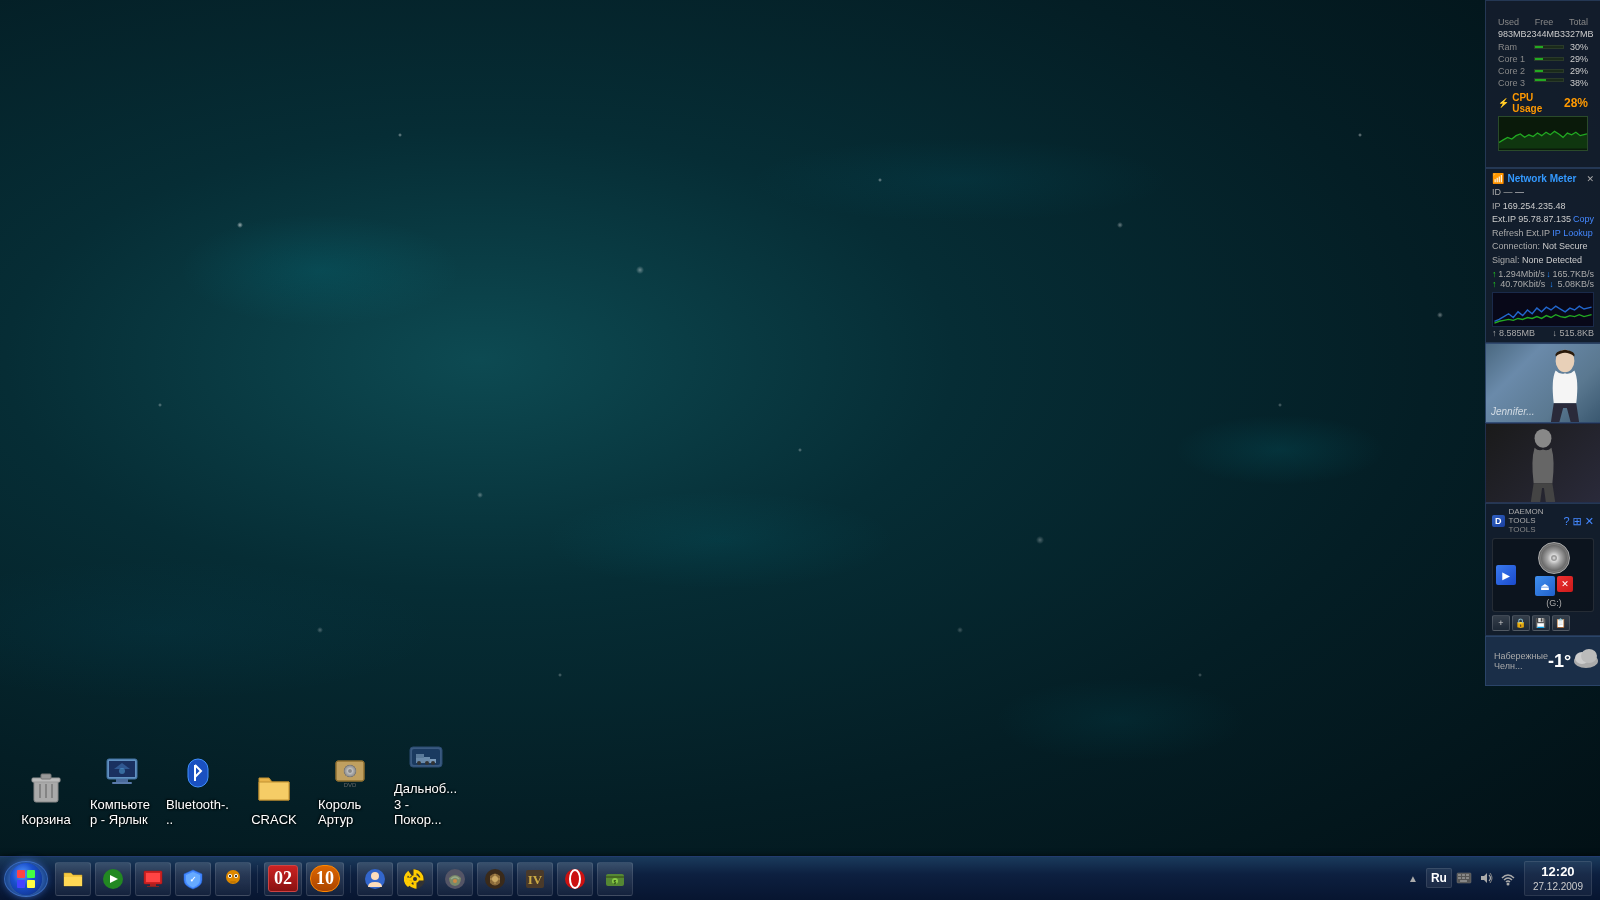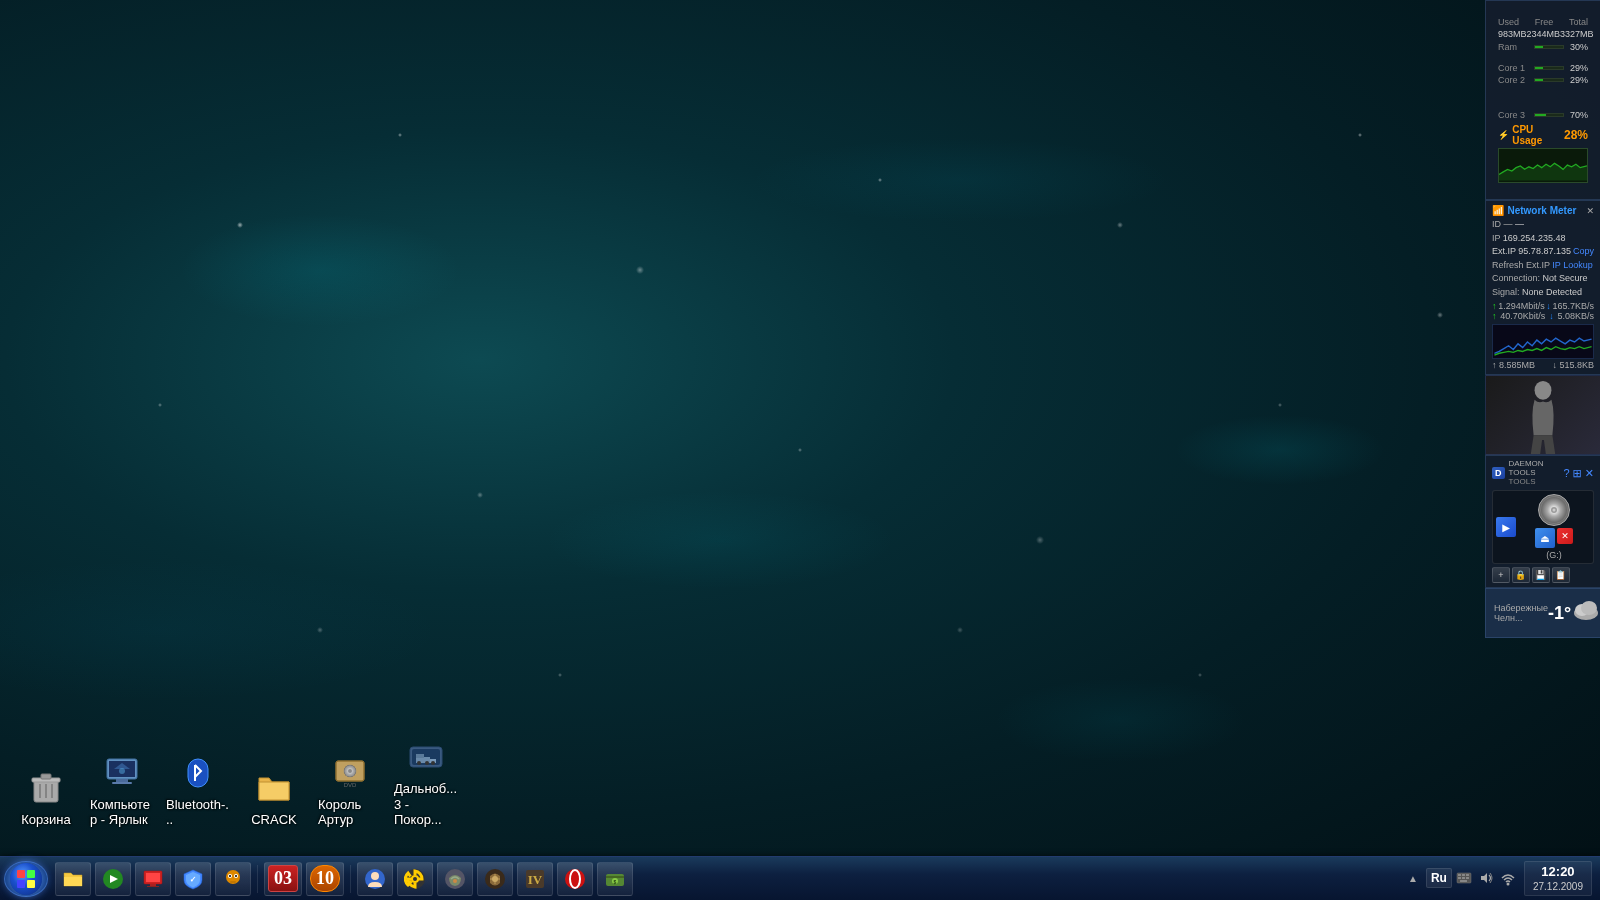--- a/index.html
+++ b/index.html
@@ -567,47 +567,47 @@
             <span>Used</span>
             <span>Free</span>
             <span>Total</span>
           </div>
           <div style="display:flex; justify-content:space-between; font-size:9px; color:#ccc; margin-bottom:2px;">
             <span>983MB</span>
             <span>2344MB</span>
             <span>3327MB</span>
           </div>
 
-          <div style="display:flex; align-items:center; gap:2px; margin-bottom:10px;">
+          <div style="display:flex; align-items:center; gap:2px; margin-bottom:1px;">
             <span style="width:34px; font-size:9px; color:#888;">Ram</span>
             <div style="flex:1; height:4px; background:#1a2a1a; border:1px solid #2a3a2a;">
               <div style="width:30%; height:100%; background:#22aa22;"></div>
             </div>
             <span style="width:22px; text-align:right; font-size:9px; color:#ccc;">30%</span>
           </div>
           <div style="display:flex; align-items:center; gap:2px; margin-bottom:1px;">
             <span style="width:34px; font-size:9px; color:#888;">Core 1</span>
             <div style="flex:1; height:4px; background:#1a2a1a; border:1px solid #2a3a2a;">
               <div style="width:29%; height:100%; background:#22aa22;"></div>
             </div>
             <span style="width:22px; text-align:right; font-size:9px; color:#ccc;">29%</span>
           </div>
           <div style="display:flex; align-items:center; gap:2px; margin-bottom:1px;">
             <span style="width:34px; font-size:9px; color:#888;">Core 2</span>
             <div style="flex:1; height:4px; background:#1a2a1a; border:1px solid #2a3a2a;">
               <div style="width:29%; height:100%; background:#22aa22;"></div>
             </div>
             <span style="width:22px; text-align:right; font-size:9px; color:#ccc;">29%</span>
           </div>
-          <div style="display:flex; align-items:center; gap:2px;margin-top:23px;">
+          <div style="display:flex; gap:2px;">
             <span style="width:34px; font-size:9px; color:#888;">Core 3</span>
             <div style="flex:1; height:4px; background:#1a2a1a; border:1px solid #2a3a2a;">
               <div style="width:38%; height:100%; background:#22aa22;"></div>
             </div>
-            <span style="width:22px; text-align:right; font-size:9px; color:#ccc;">70%</span>
+            <span style="width:22px; text-align:right; font-size:9px; color:#ccc;">38%</span>
           </div>
         </div>
 
         <div style="display:flex; align-items:center; justify-content:space-between; margin-bottom:2px;">
           <div style="display:flex; align-items:center; gap:3px;">
             <span style="font-size:9px; color:#ff9900;">⚡</span>
             <span style="font-size:10px; font-weight:bold; color:#ff9900;">CPU Usage</span>
           </div>
           <span style="font-size:12px; font-weight:bold; color:#ff9900;">28%</span>
         </div>
@@ -657,20 +657,34 @@
           <polyline points="0,30 5,28 10,25 15,22 20,26 25,20 30,24 35,18 40,22 45,16 50,20 55,15 60,18 65,14 70,17 75,20 80,16 85,18 90,14 95,17 103,15" fill="none" stroke="#2266cc" stroke-width="1.5"></polyline>
           <polyline points="0,32 5,30 10,29 15,28 20,29 25,27 30,28 35,26 40,27 45,25 50,27 55,24 60,26 65,23 70,25 75,26 80,24 85,25 90,23 95,25 103,23" fill="none" stroke="#22aa22" stroke-width="1.5"></polyline>
         </svg>
       </div>
       <div class="net-stats">
         <span>↑ <span>8.585MB</span></span>
         <span>↓ <span>515.8KB</span></span>
       </div>
     </div>
 
+    <div class="widget photo-widget">
+      <div class="photo1-bg"></div>
+      <div style="position:absolute; inset:0; background: linear-gradient(135deg, #4a6880 0%, #6a8aaa 30%, #5a7890 70%, #3a5870 100%);"></div>
+
+      <svg style="position:absolute; right:5px; bottom:0; width:60px; height:75px;" viewBox="0 0 60 80">
+
+        <ellipse cx="30" cy="15" rx="10" ry="12" fill="#e8d0b8"></ellipse>
+        <path d="M20 25 Q15 35 18 60 L42 60 Q45 35 40 25 Q35 30 30 28 Q25 30 20 25Z" fill="#f5f5f5"></path>
+        <path d="M18 60 L15 80 L24 80 L28 65 L32 65 L36 80 L45 80 L42 60Z" fill="#2a2a3a"></path>
+
+        <path d="M20 10 Q30 2 40 10 Q42 5 30 3 Q18 5 20 10Z" fill="#2a1a0a"></path>
+      </svg>
+      <div style="position:absolute; bottom:5px; left:5px; color:rgba(255,255,255,0.7); font-size:10px; font-style:italic;">Jennifer...</div>
+    </div>
 
     <div class="widget photo-widget-2">
       <div class="photo2-figure"></div>
       <svg style="position:absolute; left:50%; bottom:0; transform:translateX(-50%); width:50px; height:75px;" viewBox="0 0 50 80">
         <ellipse cx="25" cy="12" rx="9" ry="10" fill="#888"></ellipse>
         <path d="M16 22 Q12 35 15 60 L35 60 Q38 35 34 22 Q30 26 25 24 Q20 26 16 22Z" fill="#666"></path>
         <path d="M15 60 L12 80 L22 80 L24 65 L26 65 L28 80 L38 80 L35 60Z" fill="#444"></path>
       </svg>
     </div>
 
@@ -792,21 +806,21 @@
         <rect x="8" y="13" width="6" height="2" rx="1" fill="#aa6600"></rect>
         <line x1="9" y1="13" x2="9" y2="15" stroke="#dd8800" stroke-width="1"></line>
         <line x1="11" y1="13" x2="11" y2="15" stroke="#dd8800" stroke-width="1"></line>
         <line x1="13" y1="13" x2="13" y2="15" stroke="#dd8800" stroke-width="1"></line>
       </svg>
     </div>
 
     <div class="taskbar-separator"></div>
 
     <div class="taskbar-btn" style="padding:0 3px;">
-      <div class="task-media-red">03</div>
+      <div class="task-media-red">02</div>
     </div>
 
     <div class="taskbar-btn" style="padding:0 3px;">
       <div class="task-media-orange">10</div>
     </div>
 
     <div class="taskbar-separator"></div>
 
     <div class="taskbar-btn">
       <svg width="22" height="22" viewBox="0 0 22 22">

